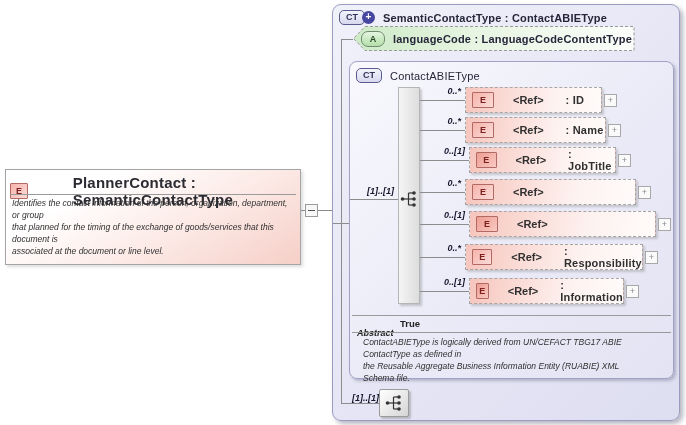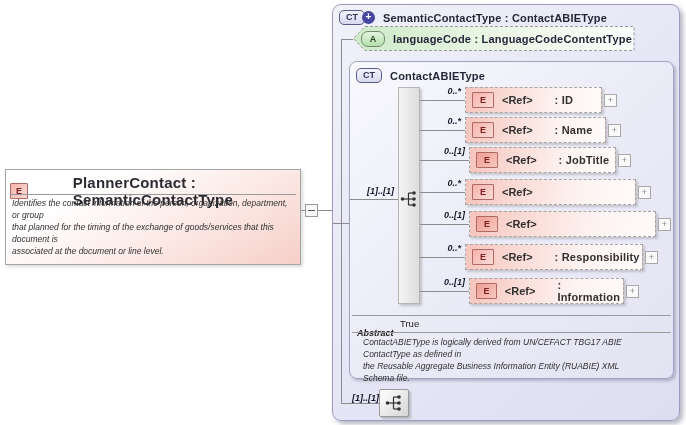--- a/index.html
+++ b/index.html
@@ -41,43 +41,43 @@
   #attr-box{left:20px;top:21px;width:282px;height:25px;}
   #attr-box svg{position:absolute;left:0;top:0;}
   .attr-content{position:absolute;left:8px;top:5px;display:flex;align-items:center;}
   .attr-title{font-size:11px;font-weight:bold;color:#26263a;margin-left:8px;letter-spacing:.2px;}
 
   
   #inner-box{left:16px;top:56px;width:325px;height:318px;border:1px solid #a2a2c4;border-radius:8px;
     background:linear-gradient(135deg,#f8f8fd 0%,#e9e9f7 60%,#e3e3f3 100%);
     box-shadow:2px 2px 3px rgba(90,90,120,.35);box-sizing:border-box;}
   .inner-header{position:absolute;left:6px;top:6px;display:flex;align-items:center;}
-  .inner-title{font-size:11px;font-weight:bold;color:#26263a;margin-left:8px;letter-spacing:.2px;}
+  .inner-title{font-size:11px;font-weight:normal;color:#26263a;margin-left:8px;letter-spacing:.2px;}
 
   .vbar{position:absolute;left:48px;top:25px;width:22px;height:217px;border:1px solid #b5b5b5;
     background:linear-gradient(90deg,#f5f5f5 0%,#dddddd 100%);
     box-shadow:2px 2px 2px rgba(100,100,100,.3);box-sizing:border-box;}
 
   .hline{position:absolute;height:1px;background:#8c8c8c;}
   .vline{position:absolute;width:1px;background:#8c8c8c;}
 
   .card{position:absolute;font-size:9px;font-weight:bold;font-style:italic;color:#14142a;text-align:right;}
 
   .elbox{position:absolute;height:26px;border:1px dashed #a6a6a6;box-sizing:border-box;
     background:linear-gradient(100deg,#f6c5bd 0%,#fadnd8 30%,#fdf0ee 55%,#fffbfa 100%);
     background:linear-gradient(100deg,#f6c5bd 0%,#fbded9 35%,#fdf2f0 65%,#fffbfa 100%);
     box-shadow:2px 2px 2px rgba(130,130,130,.35);display:flex;align-items:center;cursor:pointer;}
   .elbox .ei{margin-left:6px;}
-  .elbox .ref{font-size:11px;font-weight:bold;color:#303030;margin-left:8px;}
+  .elbox .ref{font-size:11px;font-weight:bold;color:#303030;margin-left:19px;}
   .elbox .ename{font-size:11px;font-weight:bold;color:#303030;margin-left:22px;letter-spacing:.2px;}
   .plusbox{position:absolute;width:13px;height:13px;border:1px solid #a8a8a8;background:#fafafa;
     color:#8a8a8a;font-size:9px;line-height:11px;text-align:center;box-sizing:border-box;cursor:pointer;}
 
   .abstract-label{font-size:9px;font-style:italic;font-weight:bold;color:#202020;margin-top:10px;}
-  .abstract-value{font-size:9.5px;font-weight:normal;color:#202020;}
+  .abstract-value{font-size:9.5px;font-weight:bold;color:#202020;}
 
   .seq-btn{position:absolute;width:30px;height:28px;border:1px solid #9a9a9a;border-radius:2px;
     background:linear-gradient(135deg,#ffffff 0%,#e6e6e6 60%,#d5d5d5 100%);
     box-shadow:2px 2px 2px rgba(100,100,100,.35);box-sizing:border-box;
     display:flex;align-items:center;justify-content:center;}
   .seq-glyph-float{position:absolute;width:20px;height:20px;}
 
   .toggle{left:305px;top:204px;width:13px;height:13px;border:1px solid #9a9a9a;background:#f7f7f7;
     box-sizing:border-box;cursor:pointer;}
   .toggle-minus{position:absolute;left:2px;right:2px;top:5px;height:1px;background:#555;}

